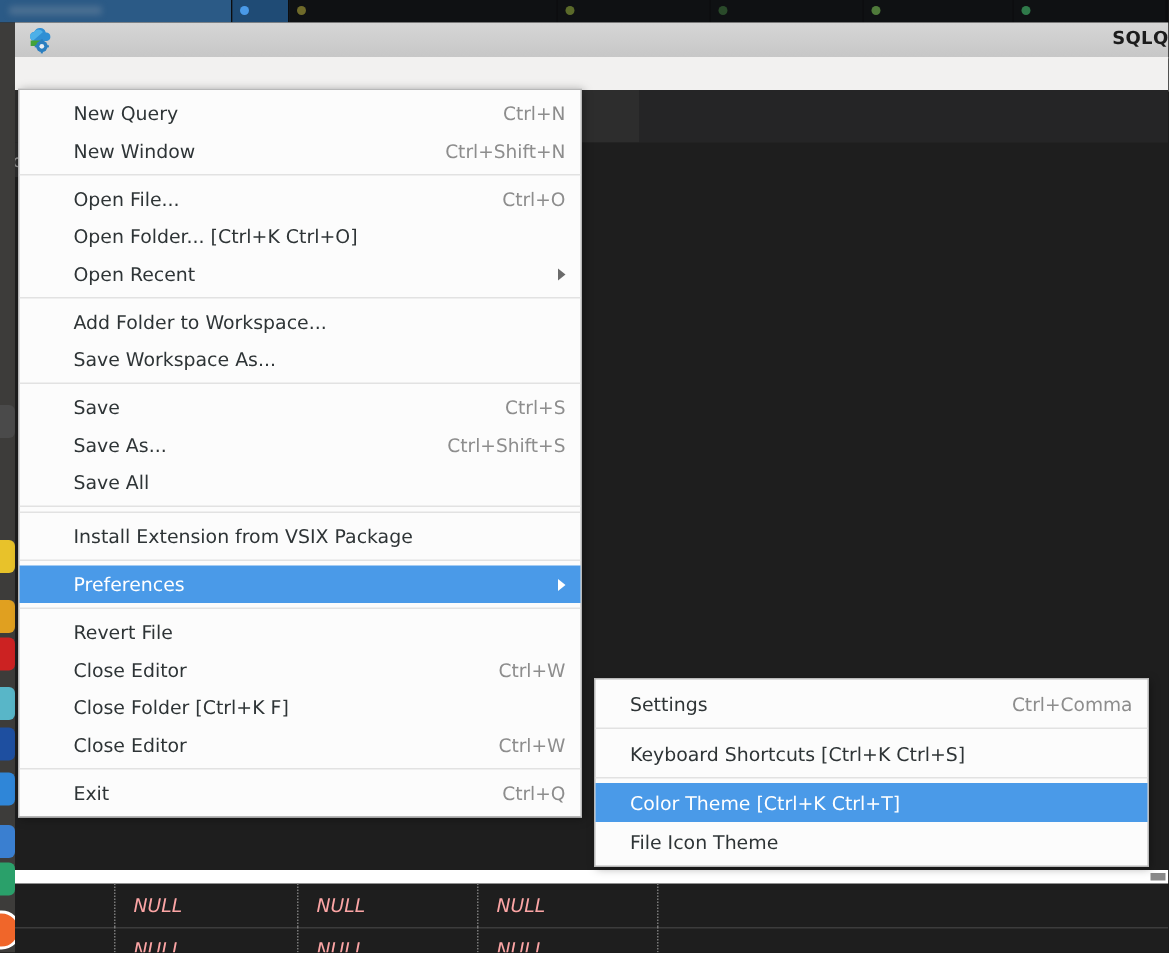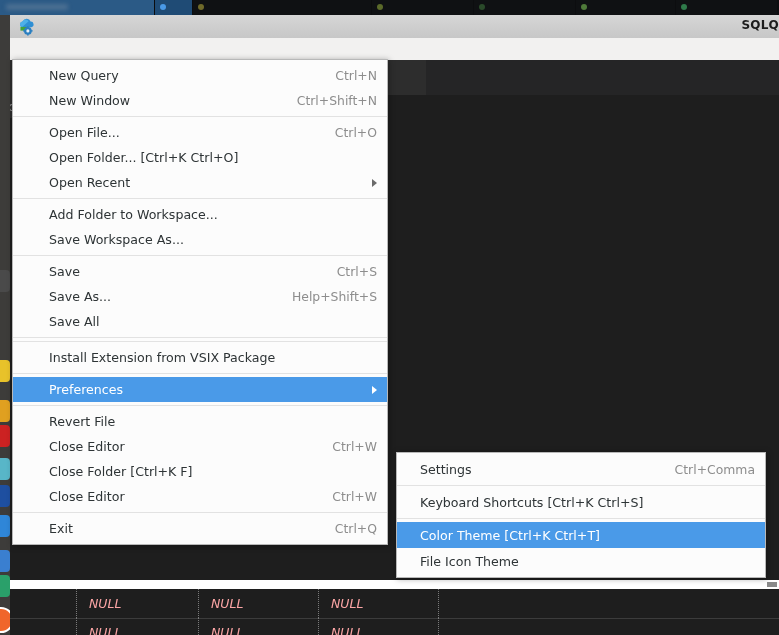--- a/index.html
+++ b/index.html
@@ -283,21 +283,21 @@
     <span>Save Workspace As...</span>
   </div>
   <div class="msep"></div>
 
   <div class="mi">
     <span>Save</span>
     <span class="accel">Ctrl+S</span>
   </div>
   <div class="mi">
     <span>Save As...</span>
-    <span class="accel">Help+Shift+S</span>
+    <span class="accel">Ctrl+Shift+S</span>
   </div>
   <div class="mi">
     <span>Save All</span>
   </div>
   <div class="msep"></div>
 
   <div class="msep"></div>
 
   <div class="mi">
     <span>Install Extension from VSIX Package</span>

